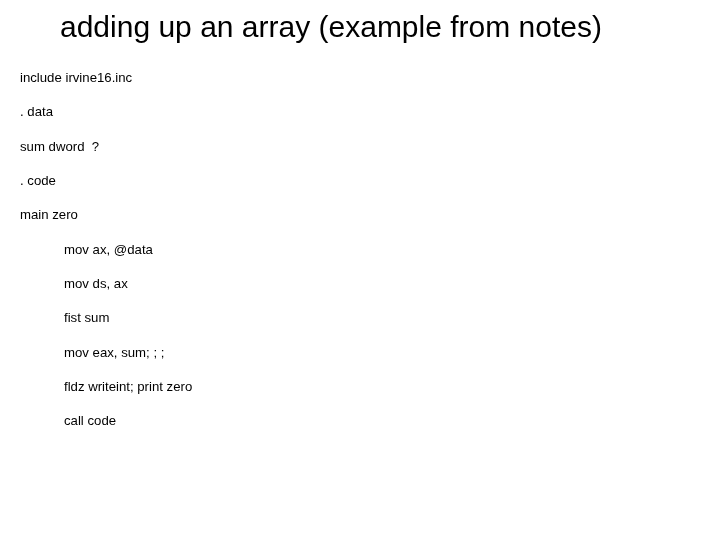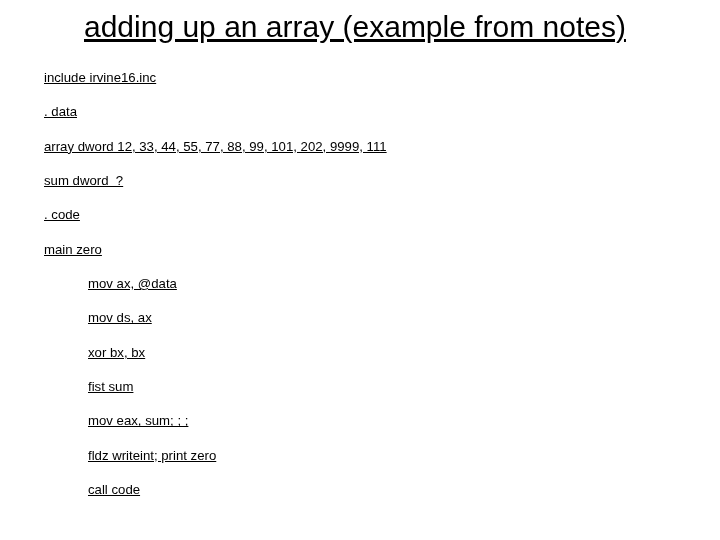--- a/index.html
+++ b/index.html
@@ -10,22 +10,21 @@
     background: #ffffff;
     font-family: Arial, Helvetica, sans-serif;
     color: #000000;
     overflow: hidden;
   }
   .slide {
     position: relative;
     width: 644px;
     height: 540px;
     box-sizing: border-box;
-    padding: 10px 28px 0 44px;
-    text-decoration: underline;
+    padding: 10px 28px 0 20px;
   }
   .title {
     font-size: 30px;
     font-weight: 400;
     letter-spacing: 0px;
     margin: 0 0 8px 40px;
     white-space: nowrap;
   }
   .code {
     font-size: 13.2px;
@@ -37,27 +36,25 @@
   .indent2 { padding-left: 44px; }
 </style>
 </head>
 <body>
 
 <div class="slide">
   <h1 class="title">adding up an array (example from notes)</h1>
   <div class="code">
 <div class="indent1">include irvine16.inc</div>
 <div class="indent1">. data</div>
-<div class="indent1">array dword 12, 33, 44, 55, 77, 88, 99, 101, 202, 9999, 111</div>
 <div class="indent1">sum dword  ?</div>
 <div class="indent1">. code</div>
 <div class="indent1">main zero</div>
 <div class="indent2">mov ax, @data</div>
 <div class="indent2">mov ds, ax</div>
-<div class="indent2">xor bx, bx</div>
 <div class="indent2">fist sum</div>
 <div class="indent2">mov eax, sum; ; ;</div>
 <div class="indent2">fldz writeint; print zero</div>
 <div class="indent2">call code</div>
 
 
 
 
 
 

